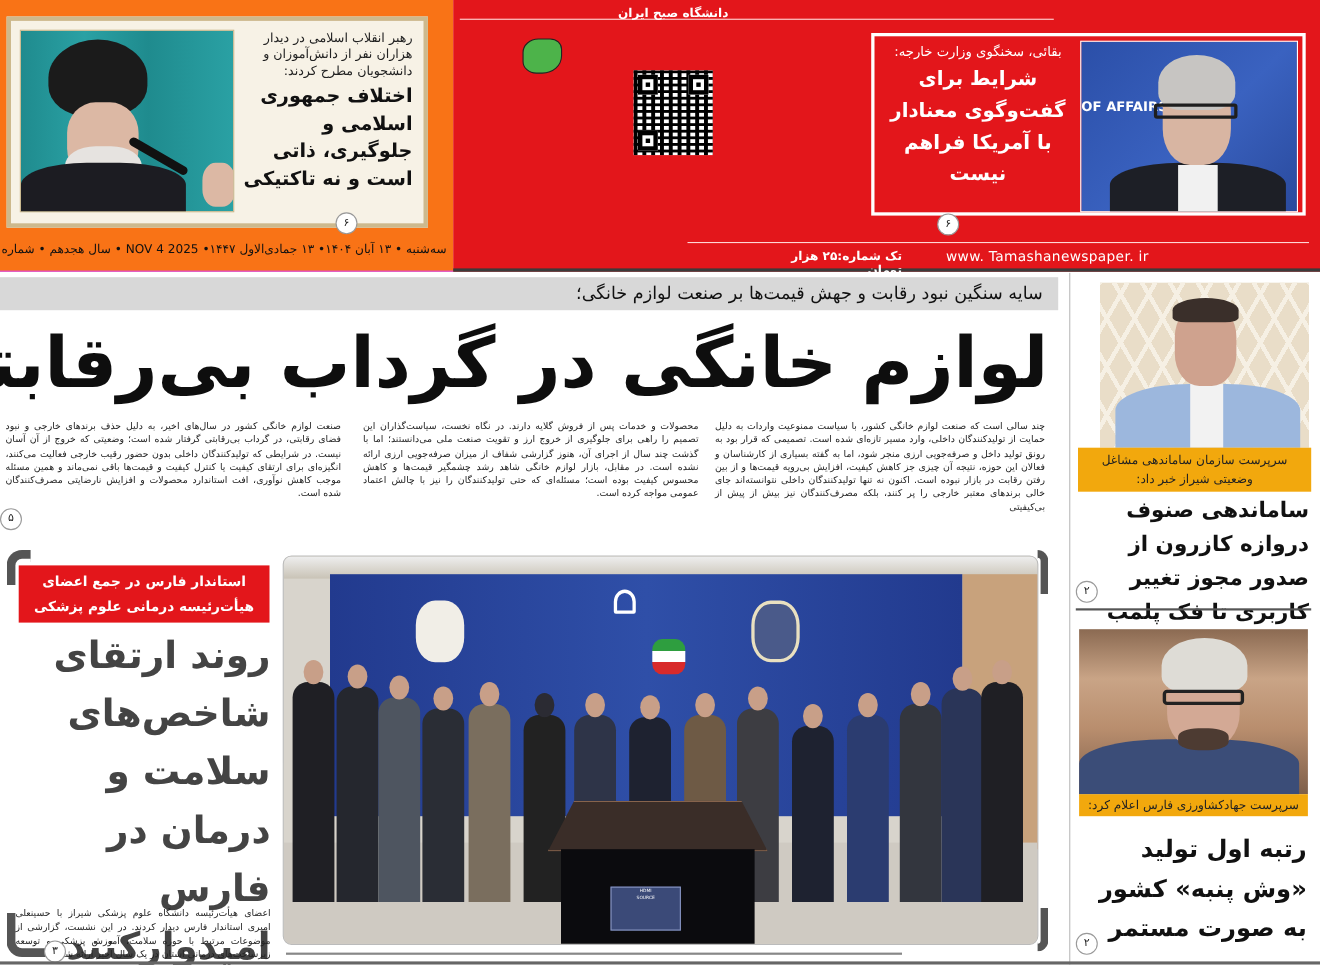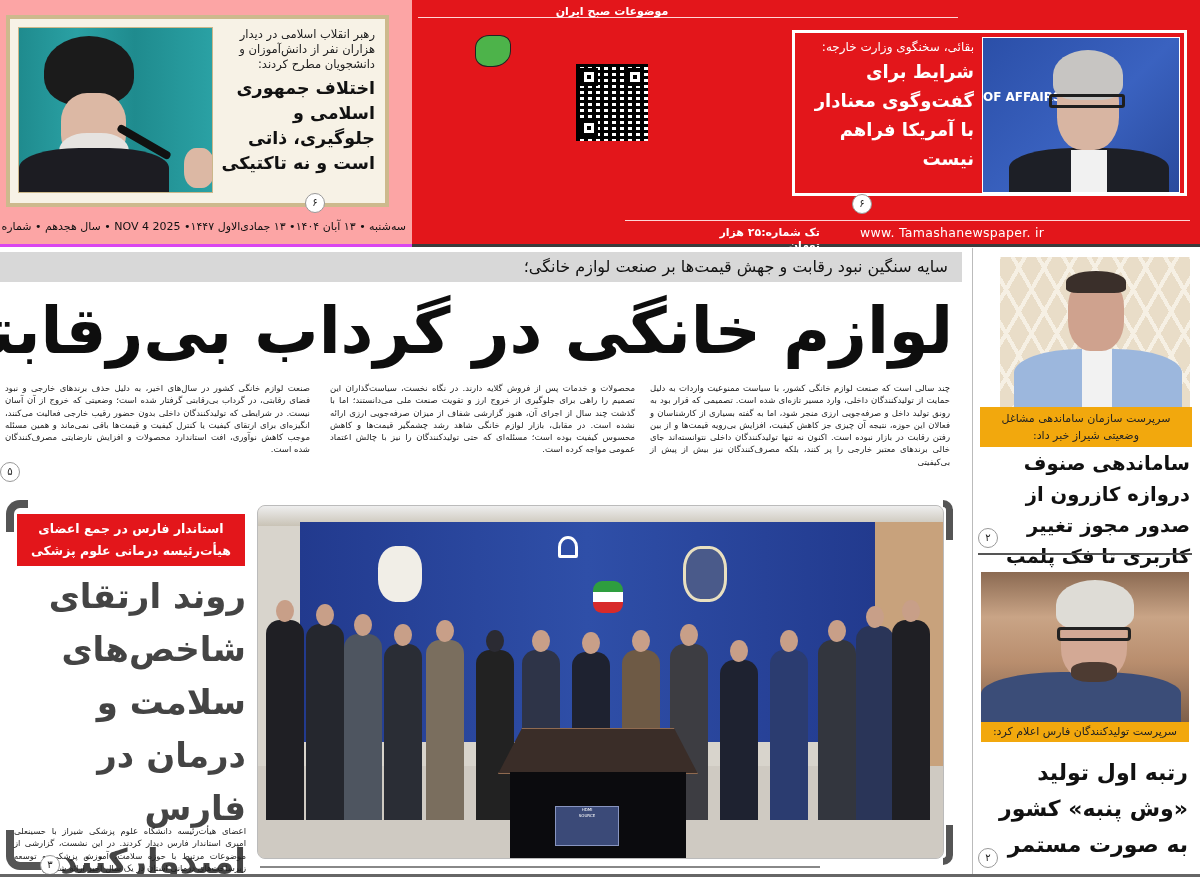--- a/index.html
+++ b/index.html
@@ -1,21 +1,21 @@
 <!DOCTYPE html>
 <html><head>
 <meta charset="utf-8">
 <style>
   * { box-sizing: border-box; margin: 0; padding: 0; }
   html, body { width: 1200px; height: 877px; overflow: hidden; background: #ffffff; }
   body { position: relative; font-family: "DejaVu Sans", sans-serif; color: #111; }
 
   
   .masthead { position: absolute; left: 0; top: 0; width: 1200px; height: 247px; }
-  .mast-left { position: absolute; left: 0; top: 0; width: 412px; height: 247px; background: #fca5a5; border-bottom: 3px solid #d946ef; }
+  .mast-left { position: absolute; left: 0; top: 0; width: 412px; height: 247px; background: #f97316; border-bottom: 1px solid #d946ef; }
   .mast-red { position: absolute; left: 412px; top: 0; width: 788px; height: 247px; background: #e3161b; border-bottom: 3px solid #3b3b3b; }
 
   .leader-box { position: absolute; left: 6px; top: 15px; width: 383px; height: 192px; border: 4px solid #cdb98d; background: #f7f2e6; }
   .leader-photo { position: absolute; left: 8px; top: 8px; width: 195px; height: 166px; background: linear-gradient(90deg,#1f8b8e 0,#2aa1a4 30%,#1f8b8e 60%,#2aa1a4 100%); overflow: hidden; border: 1px solid #cbb78a; }
   .leader-photo .turban { position: absolute; left: 25px; top: 8px; width: 90px; height: 70px; background: #1b1b1b; border-radius: 50% 50% 40% 40%; }
   .leader-photo .face { position: absolute; left: 42px; top: 65px; width: 65px; height: 70px; background: #dcb8a4; border-radius: 40%; }
   .leader-photo .beard { position: absolute; left: 40px; top: 105px; width: 70px; height: 45px; background: #e6e3e0; border-radius: 40%; }
   .leader-photo .robe { position: absolute; left: 0; top: 120px; width: 150px; height: 50px; background: #1c1c22; border-radius: 40% 40% 0 0; }
   .leader-photo .mic { position: absolute; left: 95px; top: 110px; width: 60px; height: 8px; background: #111; transform: rotate(30deg); border-radius: 4px; }
   .leader-photo .hand { position: absolute; left: 165px; top: 120px; width: 30px; height: 40px; background: #dcb8a4; border-radius: 40%; }
@@ -47,21 +47,21 @@
   .red-rule { position: absolute; left: 625px; top: 220px; width: 565px; height: 1px; background: #ffd6d6; }
 
   .baghaei-box { position: absolute; left: 792px; top: 30px; width: 395px; height: 166px; border: 3px solid #fff; }
   .baghaei-photo { position: absolute; right: 4px; top: 4px; width: 198px; height: 156px; background: linear-gradient(135deg,#2b4fa8 0,#3a62c0 55%,#2a4a9d 100%); overflow: hidden; border: 1px solid #fff; }
   .baghaei-photo .sign { position: absolute; left: 0; top: 52px; font-size: 12px; font-weight: bold; color: #fff; line-height: 14px; }
   .baghaei-photo .hair { position: absolute; left: 70px; top: 12px; width: 70px; height: 50px; background: #c7c5c2; border-radius: 50% 50% 30% 30%; }
   .baghaei-photo .face { position: absolute; left: 74px; top: 30px; width: 62px; height: 82px; background: #d8b5a2; border-radius: 40%; }
   .baghaei-photo .glasses { position: absolute; left: 66px; top: 56px; width: 76px; height: 14px; border: 3px solid #1e1e1e; border-radius: 3px; }
   .baghaei-photo .suit { position: absolute; left: 26px; top: 110px; width: 160px; height: 50px; background: #1d1f26; border-radius: 40% 40% 0 0; }
   .baghaei-photo .shirt { position: absolute; left: 88px; top: 112px; width: 36px; height: 46px; background: #f1f1f1; }
-  .baghaei-text { position: absolute; right: 210px; top: 6px; width: 170px; text-align: right; direction: rtl; color: #fff; }
+  .baghaei-text { position: absolute; right: 210px; top: 6px; width: 170px; text-align: center; direction: rtl; color: #fff; }
   .baghaei-kicker { font-size: 12px; line-height: 16px; }
   .baghaei-head { font-weight: bold; font-size: 18px; line-height: 29px; margin-top: 2px; }
   .baghaei-badge { position: absolute; left: 852px; top: 194px; }
 
   
   .kicker-bar { position: absolute; left: 0; top: 252px; width: 962px; height: 30px; background: #d8d8d8; direction: rtl; text-align: right; padding-right: 14px; font-size: 16px; line-height: 30px; color: #111; }
   .main-headline { position: absolute; left: 5px; top: 285px; width: 960px; height: 95px; text-align: right; direction: rtl; font-family: "DejaVu Sans", sans-serif; font-weight: bold; font-size: 64px; line-height: 92px; color: #0e0e0e; letter-spacing: -2px; white-space: nowrap; padding-right: 12px; }
 
   .body-cols { position: absolute; left: 5px; top: 382px; width: 955px; height: 100px; }
   .body-col { position: absolute; top: 0; direction: rtl; text-align: justify; font-size: 8.5px; line-height: 12.3px; color: #222; }
@@ -145,21 +145,21 @@
         <div class="leader-kicker">رهبر انقلاب اسلامی در دیدار هزاران نفر از دانش‌آموزان و دانشجویان مطرح کردند:</div>
         <div class="leader-head">اختلاف جمهوری اسلامی و جلوگیری، ذاتی است و نه تاکتیکی</div>
       </div>
     </div>
     <span class="page-badge leader-badge">۶</span>
     <div class="dateline">سه‌شنبه • ۱۳ آبان ۱۴۰۴• ۱۳ جمادی‌الاول ۱۴۴۷• 2025 NOV 4 • سال هجدهم • شماره ۳۶۲۴</div>
   </div>
 
   <div class="mast-red"></div>
   <div class="tagline-rule"></div>
-  <div class="tagline">موضوعات صبح ایران</div>
+  <div class="tagline">دانشگاه صبح ایران</div>
 
   <div class="iran-map"></div>
 
   <div class="qr">
     <div class="corner" style="left:4px;top:4px;"></div>
     <div class="corner" style="right:4px;top:4px;"></div>
     <div class="corner" style="left:4px;bottom:4px;"></div>
   </div>
 
   <div class="baghaei-box">
@@ -286,17 +286,17 @@
 <span class="page-badge shiraz-badge">۲</span>
 <div class="right-rule"></div>
 
 <div class="cotton-photo">
   <div class="suit"></div>
     <div class="face"></div>
     <div class="hair"></div>
     <div class="glasses"></div>
     <div class="beard"></div>
 </div>
-<div class="cotton-kicker">سرپرست تولیدکنندگان فارس اعلام کرد:</div>
+<div class="cotton-kicker">سرپرست جهادکشاورزی فارس اعلام کرد:</div>
 <div class="cotton-head">رتبه اول تولید «وش پنبه» کشور به صورت مستمر</div>
 <span class="page-badge cotton-badge">۲</span>
 
 <div class="bottom-rule"></div>
 
 </body></html>

